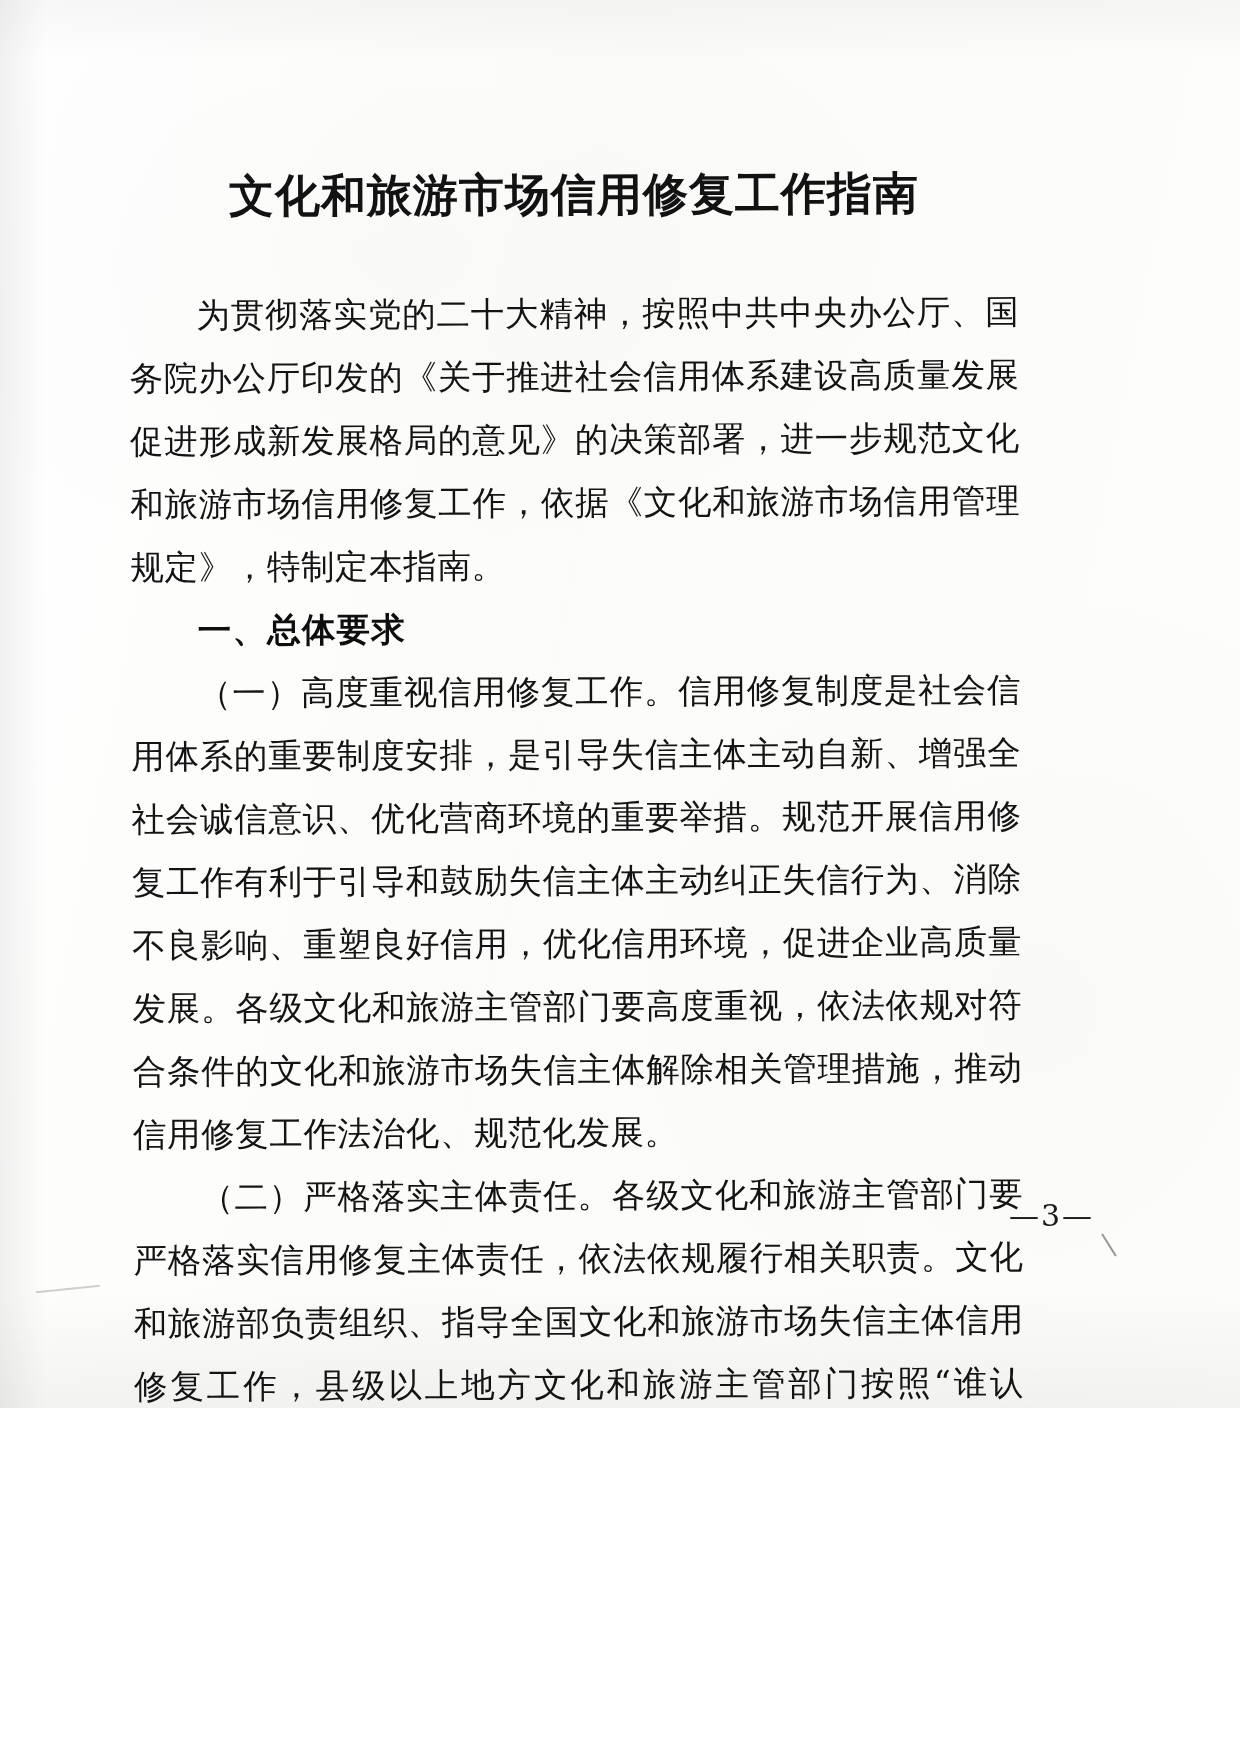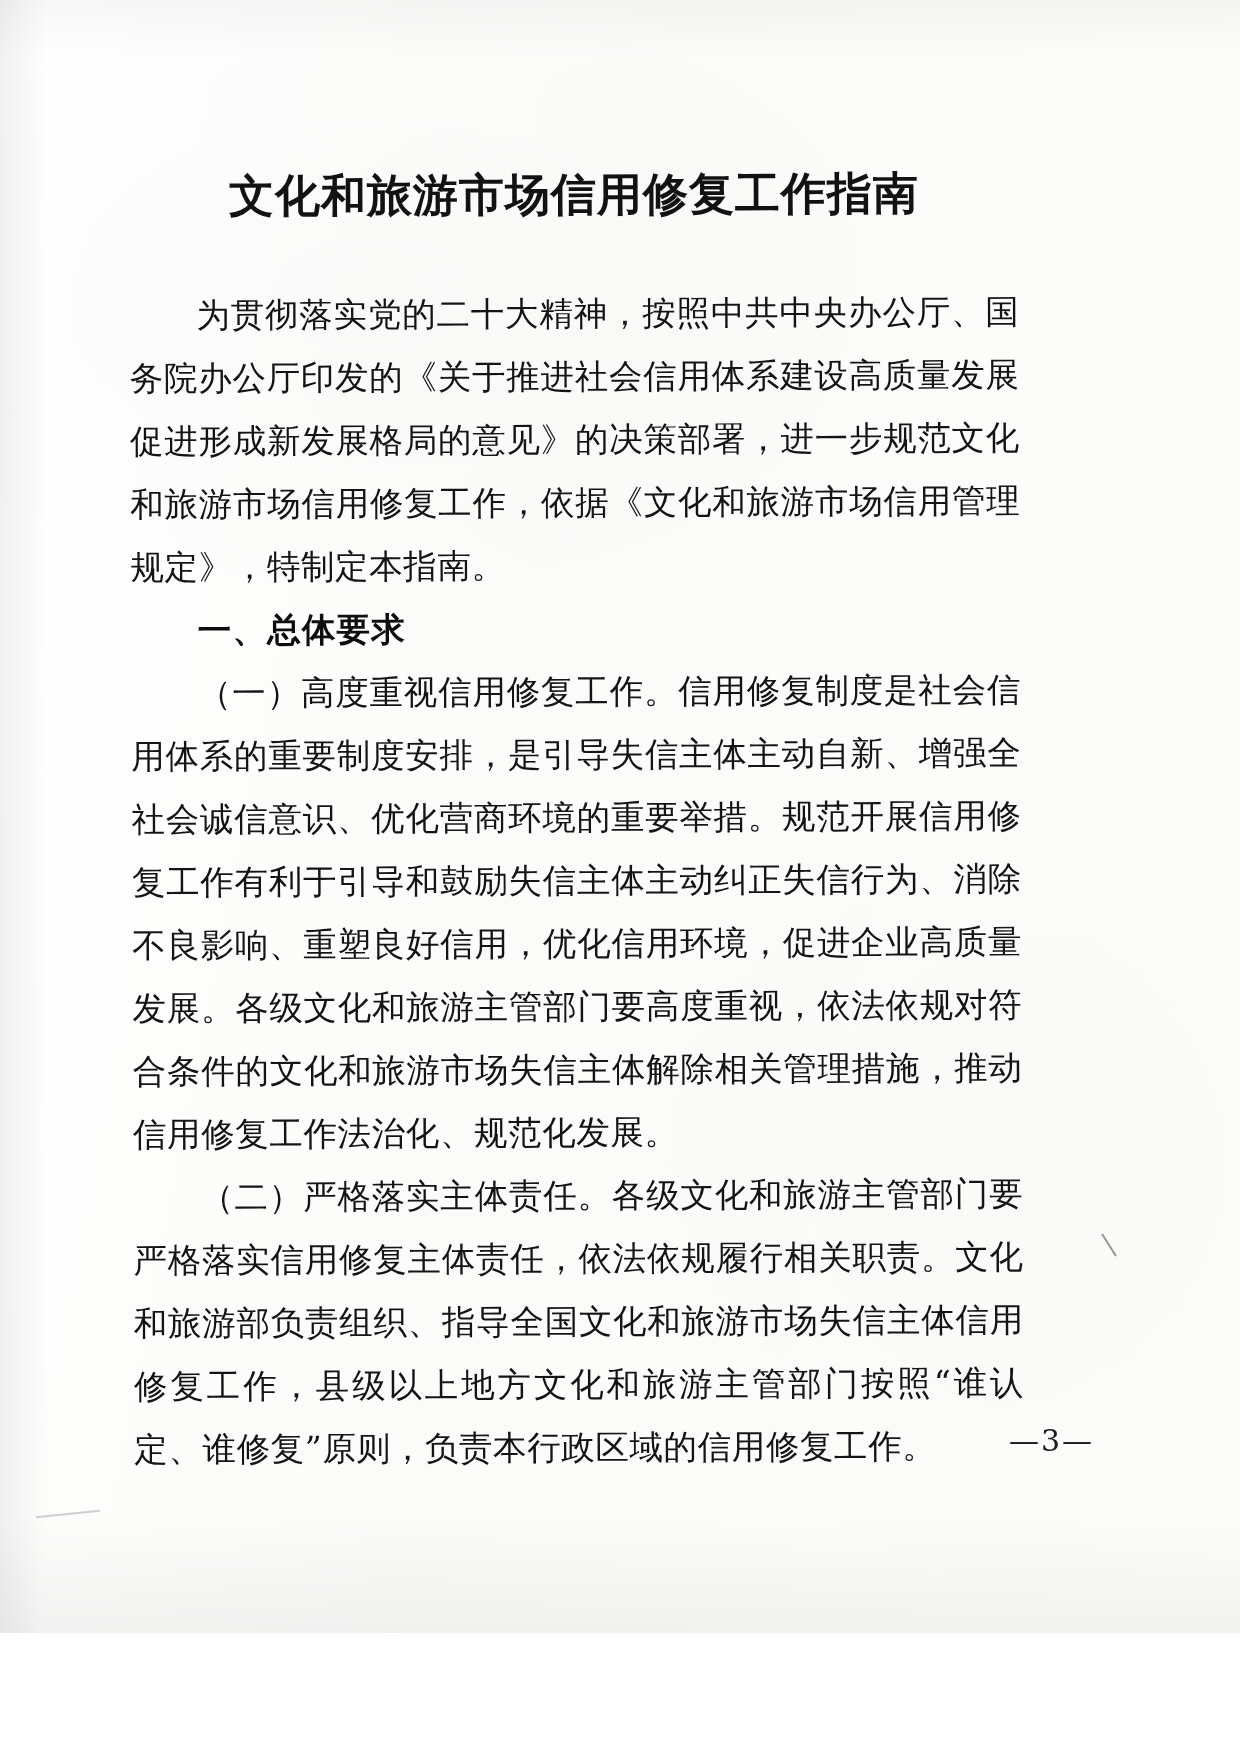--- a/index.html
+++ b/index.html
@@ -6,21 +6,21 @@
     margin: 0;
     padding: 0;
     background: #ffffff;
   }
   body {
     font-family: "DejaVu Serif", "Liberation Serif", serif;
   }
   .page {
     position: relative;
     width: 1240px;
-    height: 1633px;
+    height: 1408px;
     margin: 0 auto;
     background: #fdfdfc;
     overflow: hidden;
   }
   
   .scan-tone {
     position: absolute;
     inset: 0;
     background:
       radial-gradient(ellipse 900px 500px at 30% 18%, rgba(0,0,0,0.012), rgba(0,0,0,0) 70%),

